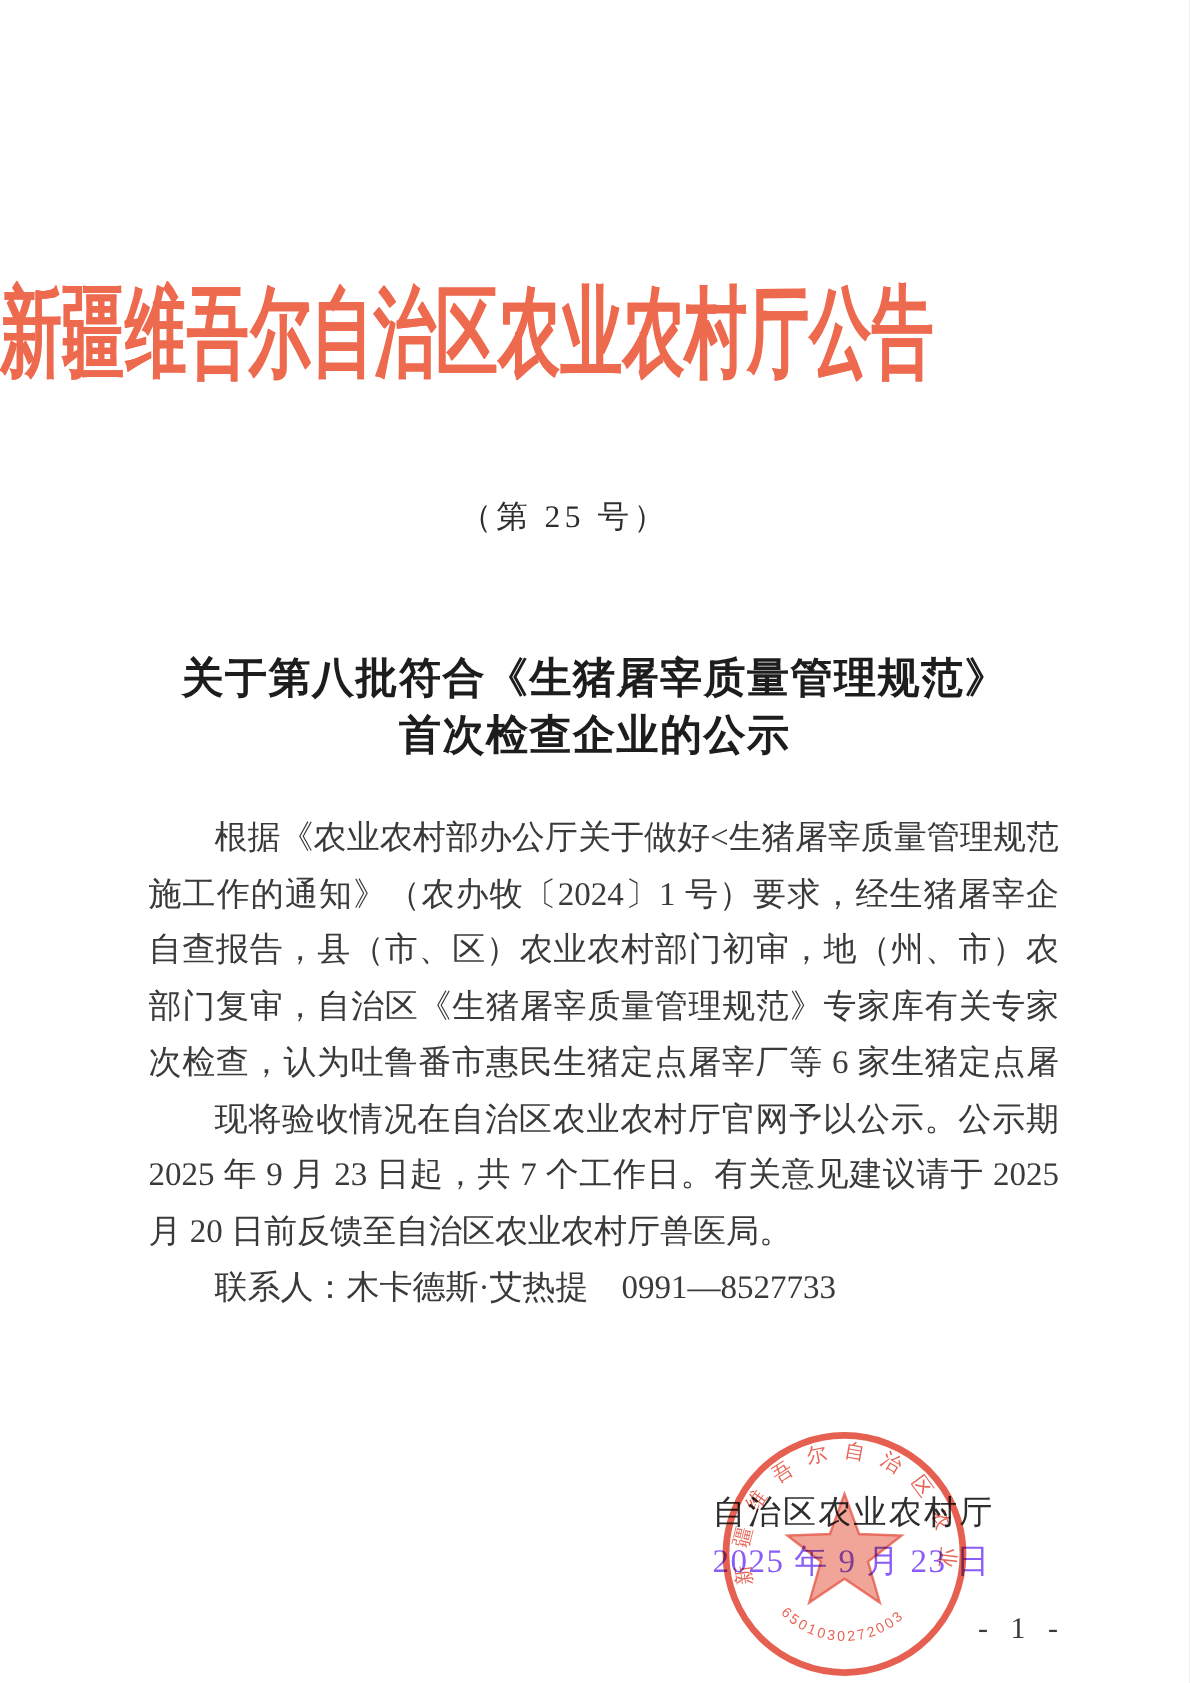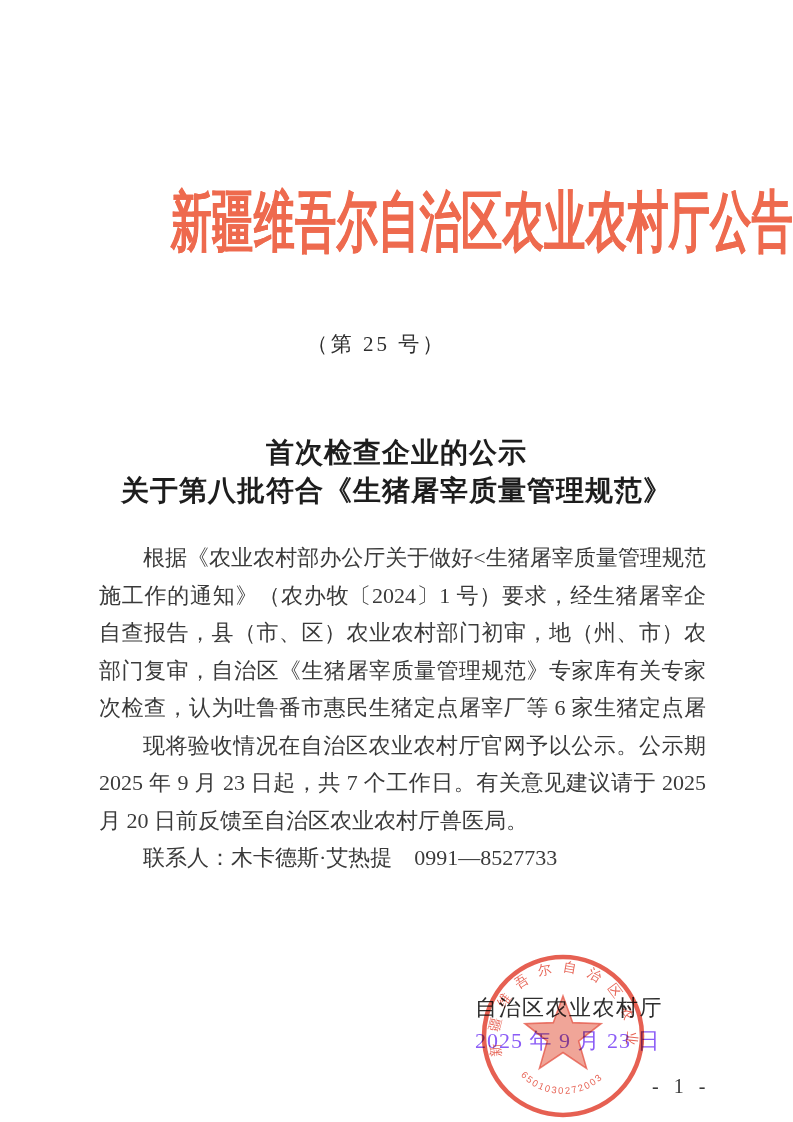--- a/index.html
+++ b/index.html
@@ -12,21 +12,21 @@
     background: #ffffff;
     overflow: hidden;
     font-family: "Liberation Serif", "DejaVu Serif", serif;
     color: #383838;
   }
 
   
   .title-wrap {
     position: absolute;
     top: 176px; left: 0; right: 0; height: 92px;
-    display: flex; justify-content: flex-end; align-items: center;
+    display: flex; justify-content: flex-start; align-items: center;
   }
   .title-text {
     display: inline-block;
     white-space: nowrap;
     font-size: 41px;
     font-weight: bold;
     letter-spacing: 0.5px;
     color: #ee6a4e;
     transform: scaleY(1.6);
     transform-origin: center;
@@ -115,22 +115,22 @@
 
 <div class="page">
 
   <div class="title-wrap">
     <span class="title-text">新疆维吾尔自治区农业农村厅公告</span>
   </div>
 
   <div class="issue-no">（第 25 号）</div>
 
   <div class="heading">
+    <div>关于第八批符合《生猪屠宰质量管理规范》</div>
     <div>首次检查企业的公示</div>
-    <div>关于第八批符合《生猪屠宰质量管理规范》</div>
   </div>
 
   <div class="body-block">
     <div class="line jline indent">根据《农业农村部办公厅关于做好&lt;生猪屠宰质量管理规范&gt;实</div>
     <div class="line jline">施工作的通知》（农办牧〔2024〕1 号）要求，经生猪屠宰企业提交</div>
     <div class="line jline">自查报告，县（市、区）农业农村部门初审，地（州、市）农业农村</div>
     <div class="line jline">部门复审，自治区《生猪屠宰质量管理规范》专家库有关专家现场首</div>
     <div class="line jline">次检查，认为吐鲁番市惠民生猪定点屠宰厂等 6 家生猪定点屠宰企业</div>
 
     <div class="line jline indent">现将验收情况在自治区农业农村厅官网予以公示。公示期自</div>

